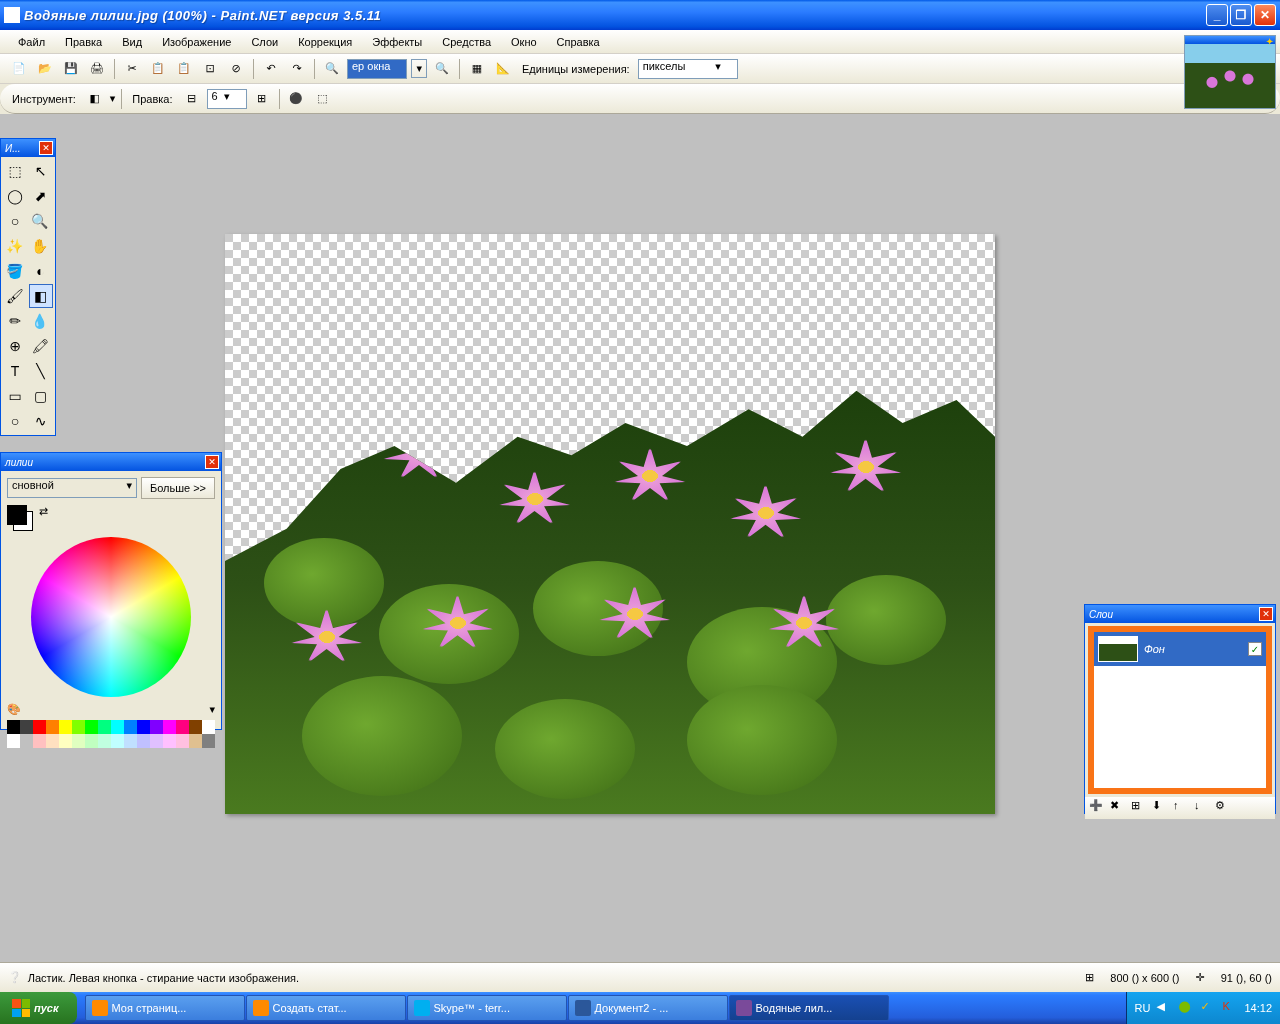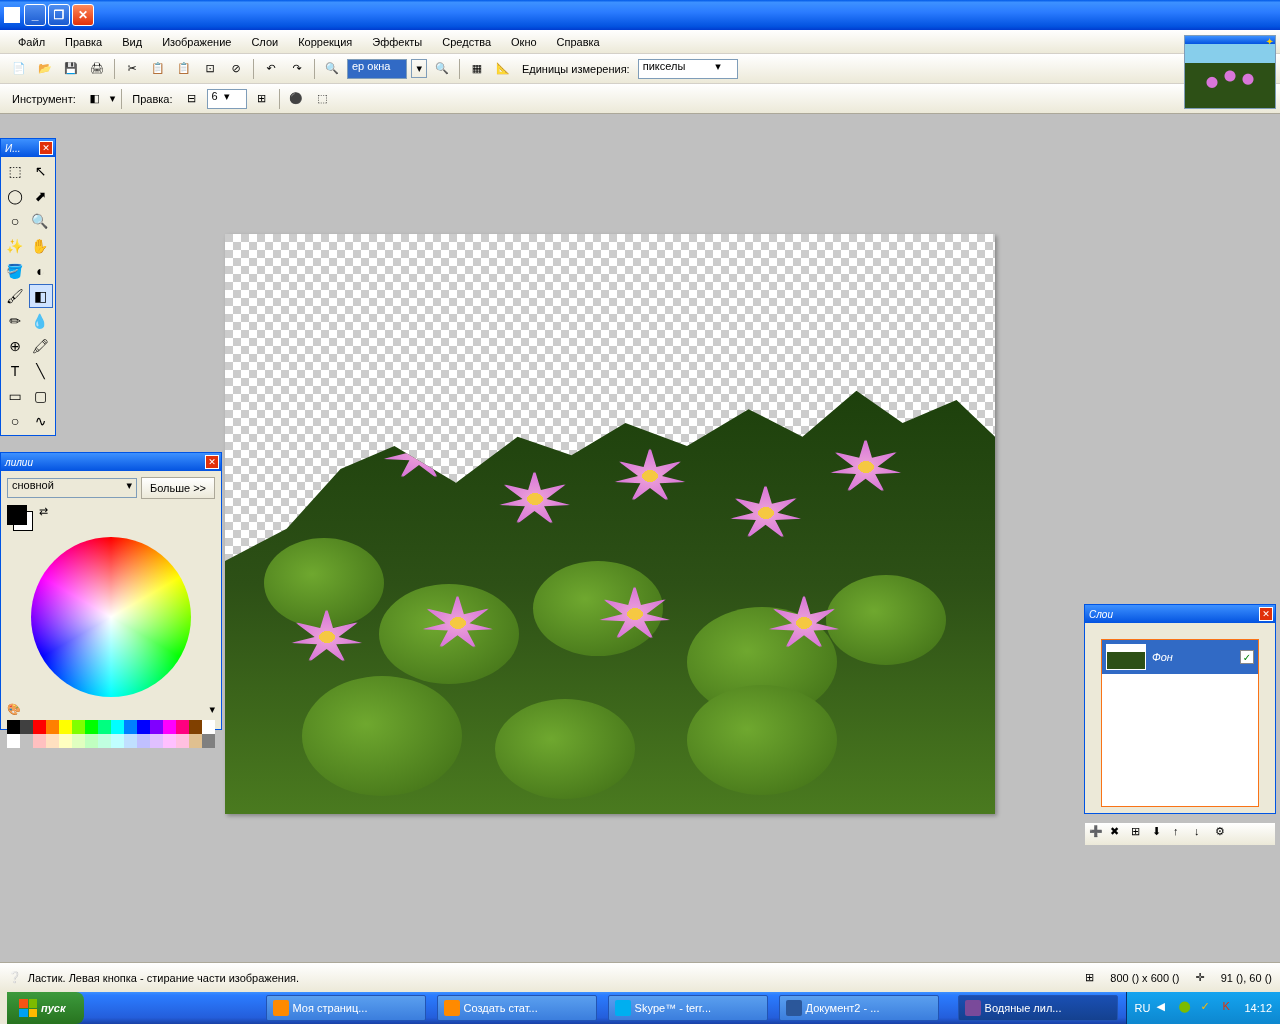--- a/index.html
+++ b/index.html
@@ -17,21 +17,21 @@
 .menubar { height: 24px; background: linear-gradient(to bottom, #fff, #ece9d8); display: flex; align-items: center; padding: 0 8px; gap: 0; border-bottom: 1px solid #d4d0c8; }
 .menu-item { padding: 4px 10px; cursor: default; }
 
 .toolbar { height: 30px; background: linear-gradient(to bottom, #fff, #ece9d8); display: flex; align-items: center; padding: 2px 8px; gap: 4px; border-bottom: 1px solid #d4d0c8; }
 .tb-btn { width: 22px; height: 22px; border: 1px solid transparent; display: flex; align-items: center; justify-content: center; }
 .tb-sep { width: 1px; height: 20px; background: #aca899; margin: 0 2px; }
 .tb-label { padding: 0 4px; }
 .tb-select { height: 20px; border: 1px solid #7f9db9; background: #fff; padding: 0 16px 0 4px; position: relative; }
 .tb-select.highlight { background: #316ac5; color: white; text-align: center; }
 
-.toolbar2 { height: 30px; background: linear-gradient(to bottom, #fff, #ece9d8); display: flex; align-items: center; padding: 2px 8px; gap: 4px; border-bottom: 1px solid #aca899; }
+.toolbar2 { height: 30px; background: linear-gradient(to bottom, #fff, #ece9d8); display: flex; align-items: center; padding: 2px 8px; gap: 4px; border-bottom: 1px solid #aca899; border-radius: 15px; }
 
 .workspace { position: absolute; top: 114px; left: 0; right: 0; bottom: 62px; background: #c0c0c0; }
 
 .thumbnail-panel { position: absolute; top: 35px; right: 4px; width: 92px; height: 74px; border: 1px solid #7f9db9; background: #fff; }
 .thumb-bar { height: 8px; background: linear-gradient(to bottom, #3d91ff, #0353e0); }
 .thumb-img { width: 100%; height: calc(100% - 8px); background: linear-gradient(to bottom, #87ceeb 30%, #2d5016 30%); position: relative; }
 .thumb-img::after { content: ""; position: absolute; inset: 0; background: radial-gradient(circle at 30% 60%, #d976d9 5px, transparent 6px), radial-gradient(circle at 50% 50%, #d976d9 5px, transparent 6px), radial-gradient(circle at 70% 55%, #d976d9 5px, transparent 6px); }
 .thumb-star { position: absolute; top: 36px; right: 6px; color: #ffcc00; font-size: 10px; }
 
 .canvas-area { position: absolute; left: 225px; top: 120px; width: 770px; height: 580px; background: #fff; box-shadow: 2px 2px 4px rgba(0,0,0,0.3); background-image: repeating-conic-gradient(#fff 0 25%, #ccc 0 50%); background-size: 16px 16px; }
@@ -52,50 +52,51 @@
 .color-row { display: flex; gap: 4px; align-items: center; margin-bottom: 6px; }
 .color-select { height: 20px; border: 1px solid #7f9db9; flex: 1; padding: 0 4px; }
 .more-btn { height: 22px; padding: 0 8px; border: 1px solid #aca899; background: linear-gradient(to bottom, #fff, #ece9d8); }
 .swatch { width: 20px; height: 20px; border: 1px solid #000; }
 .color-wheel { width: 160px; height: 160px; border-radius: 50%; margin: 0 auto 6px; background: conic-gradient(red, yellow, lime, cyan, blue, magenta, red); position: relative; }
 .color-wheel::after { content: ""; position: absolute; inset: 0; border-radius: 50%; background: radial-gradient(circle, white 0%, transparent 70%); }
 .color-strip { height: 14px; display: flex; }
 .strip-cell { flex: 1; }
 
 .layers-panel { position: absolute; top: 604px; right: 4px; width: 192px; height: 210px; background: #ece9d8; border: 1px solid #0054e3; }
-.layers-body { height: 168px; background: #fff; margin: 16px; border: 1px solid #f97316; overflow: auto; }
+.layers-body { height: 168px; background: #fff; margin: 3px; border: 6px solid #f97316; overflow: auto; }
 .layer-item { display: flex; align-items: center; padding: 4px; background: #316ac5; color: white; gap: 6px; }
 .layer-thumb { width: 40px; height: 26px; background: linear-gradient(to bottom, #fff 30%, #2d5016 30%); border: 1px solid #fff; }
 .layer-chk { width: 14px; height: 14px; background: white; border: 1px solid #888; display: flex; align-items: center; justify-content: center; color: green; font-size: 10px; }
 .layers-toolbar { height: 22px; background: linear-gradient(to bottom, #fff, #ece9d8); display: flex; align-items: center; padding: 0 4px; gap: 3px; }
 .layer-btn { width: 18px; height: 18px; }
 
 .statusbar { position: absolute; bottom: 32px; left: 0; right: 0; height: 30px; background: linear-gradient(to bottom, #fff, #ece9d8); border-top: 1px solid #aca899; display: flex; align-items: center; padding: 0 8px; }
 .status-left { flex: 1; display: flex; align-items: center; gap: 6px; }
 .status-right { display: flex; align-items: center; gap: 16px; }
 
-.taskbar { position: absolute; bottom: 0; left: 7px; right: 0; height: 32px; background: linear-gradient(to bottom, #3d91ff 0%, #2b7cff 10%, #245edb 80%, #1941a5 100%); display: flex; align-items: center; }
+.taskbar { position: absolute; bottom: 0; left: 0; right: 0; height: 32px; background: linear-gradient(to bottom, #3d91ff 0%, #2b7cff 10%, #245edb 80%, #1941a5 100%); display: flex; align-items: center; }
 .start-btn { height: 32px; padding: 0 18px 0 12px; background: linear-gradient(to bottom, #3c9a3c, #27731f); color: white; font-weight: bold; font-style: italic; font-size: 16px; display: flex; align-items: center; border-radius: 0 8px 8px 0; gap: 4px; }
 .start-logo { width: 18px; height: 18px; display: grid; grid-template-columns: 1fr 1fr; gap: 1px; }
 .start-logo div:nth-child(1) { background: #f65314; }
 .start-logo div:nth-child(2) { background: #7cbb00; }
 .start-logo div:nth-child(3) { background: #00a1f1; }
 .start-logo div:nth-child(4) { background: #ffbb00; }
-.task-items { flex: 1; display: flex; gap: 11px; padding: 0 8px; height: 26px; justify-content: flex-end; }
+.task-items { flex: 1; display: flex; gap: 1px; padding: 0 8px; height: 26px; }
 .task-item { flex: 1; max-width: 160px; background: linear-gradient(to bottom, #5a9fef, #3b7edd); border: 1px solid #2254b3; color: white; display: flex; align-items: center; padding: 0 6px; gap: 4px; font-size: 11px; overflow: hidden; white-space: nowrap; border-radius: 2px; }
-.task-item.active { background: linear-gradient(to bottom, #1a4fb3, #14418f); margin-left: 8px; }
+.task-item.active { background: linear-gradient(to bottom, #1a4fb3, #14418f); }
 .task-icon { width: 16px; height: 16px; flex-shrink: 0; }
 .systray { height: 32px; background: linear-gradient(to bottom, #14a4f0, #0d87cf); display: flex; align-items: center; padding: 0 8px; gap: 6px; color: white; border-left: 1px solid #092f6b; }
 .tray-icon { width: 16px; height: 16px; }
 </style>
 </head>
 <body>
 
 <div class="titlebar">
   <div class="titlebar-icon"></div>
+  <div class="titlebar-text">Водяные лилии.jpg (100%) - Paint.NET версия 3.5.11</div>
   <div class="win-buttons">
     <div class="win-btn win-min">_</div>
     <div class="win-btn win-max">❐</div>
     <div class="win-btn win-close">✕</div>
   </div>
 </div>
 
 <div class="menubar">
   <div class="menu-item">Файл</div>
   <div class="menu-item">Правка</div>

